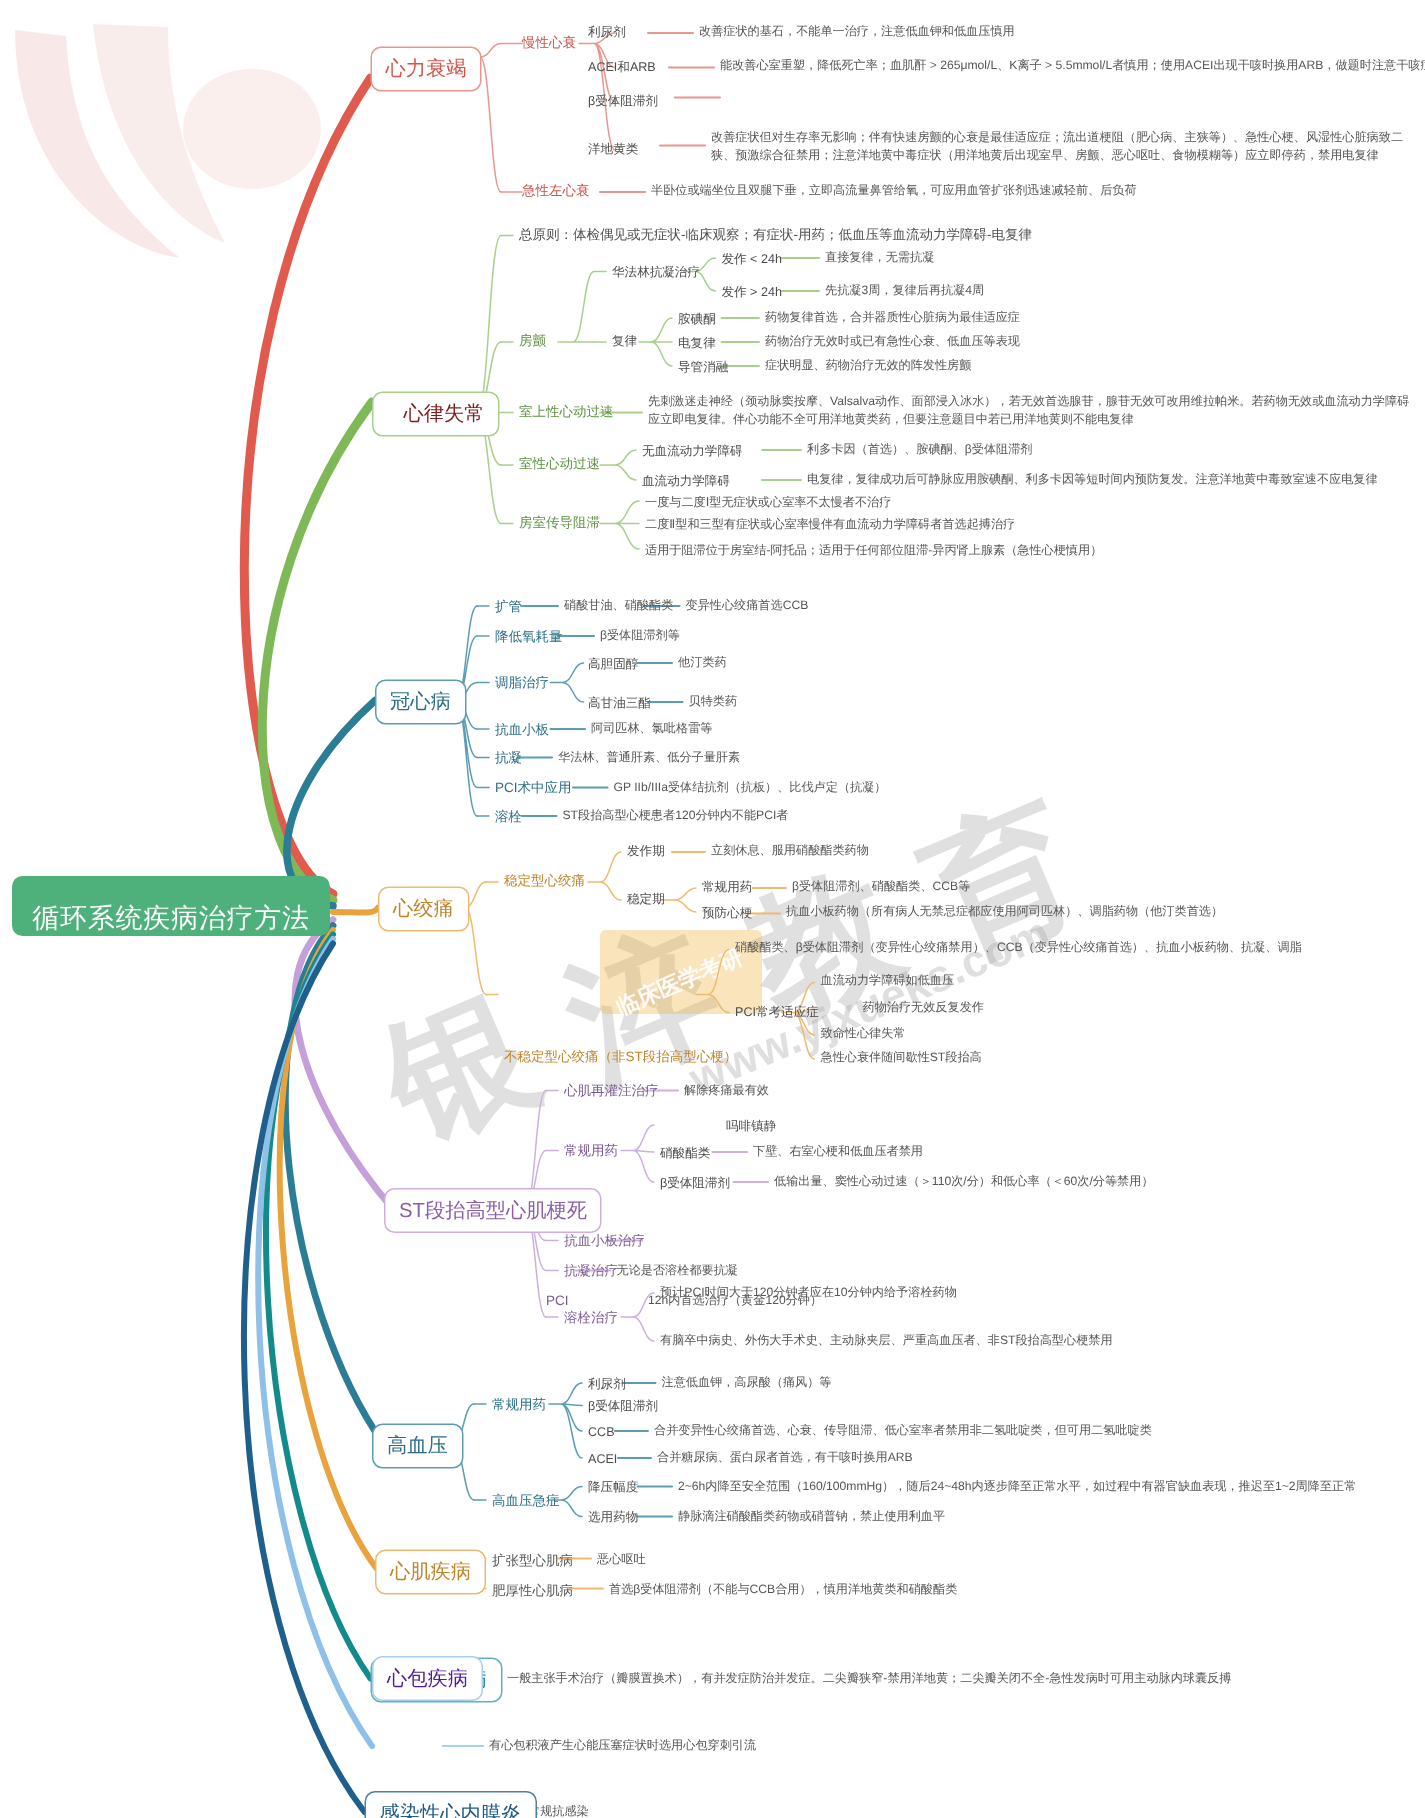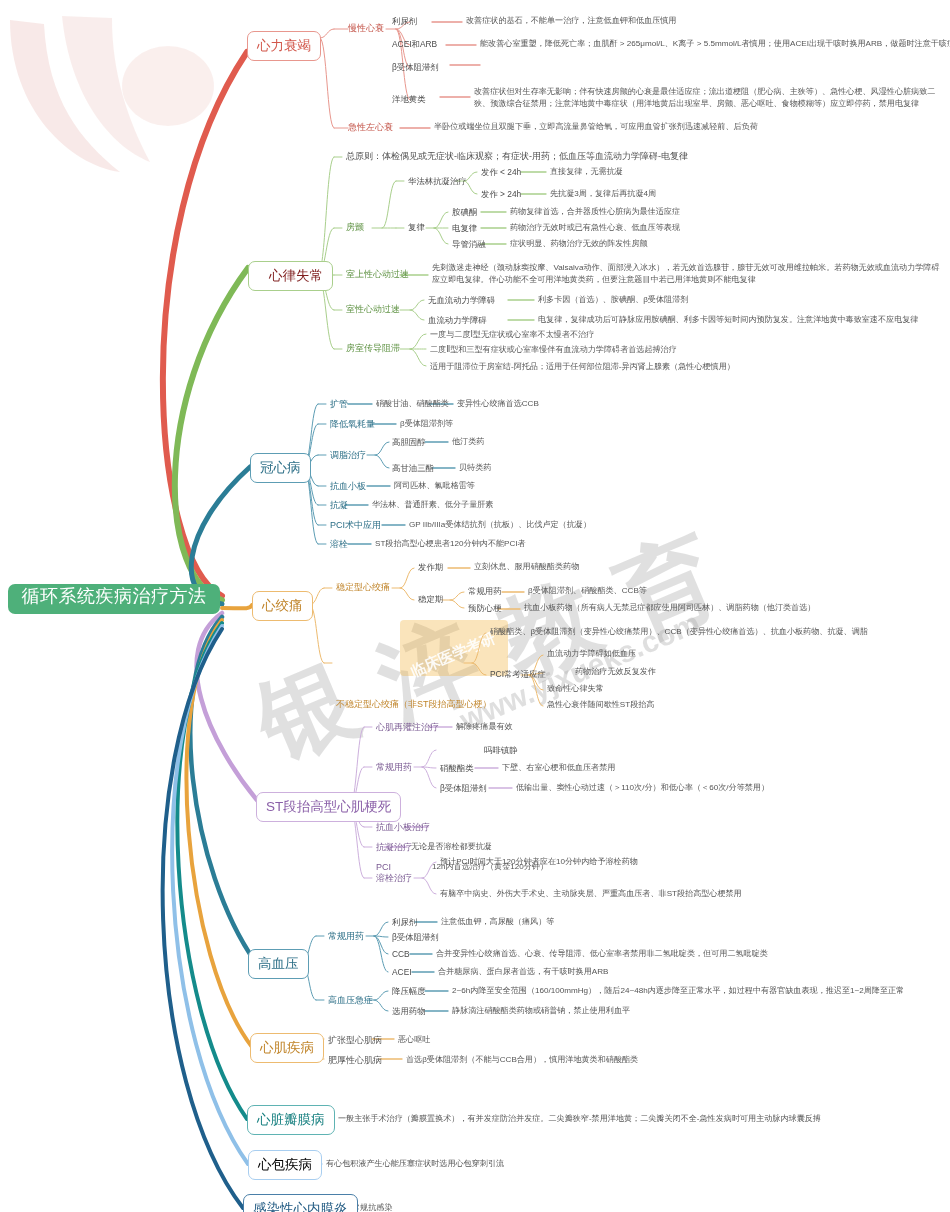--- a/index.html
+++ b/index.html
@@ -19,23 +19,23 @@
   .wm-logo{left:215px;top:560px;width:240px;height:180px;opacity:.30;}
   .wm-char{position:absolute;color:#9b9b9b;opacity:.30;font-weight:700;
            transform:rotate(-23deg);transform-origin:left top;}
   .wm-url{position:absolute;color:#b0b0b0;opacity:.40;font-weight:700;
           transform:rotate(-23deg);transform-origin:left top;white-space:nowrap;}
   .wm-block{position:absolute;opacity:.35;}
 
   
   .root{
     position:absolute;left:8px;top:584px;
-    width:212px;height:30px;
+    width:212px;height:40px;
     border-radius:7px;
-    display:flex;align-items:flex-start;justify-content:center;
+    display:flex;align-items:flex-end;justify-content:center;
     color:#ffffff;font-size:18px;letter-spacing:.5px;
     z-index:6;
   }
 
   
   .l1{
     position:absolute;
     border-radius:7px;border:1px solid #ccc;background:#fff;
     display:flex;align-items:center;justify-content:center;
     font-size:13.5px;color:#3b3b3b;white-space:nowrap;
@@ -327,21 +327,21 @@
   <div class="n l2" style="left:376px;top:761px;color:#7a5a92;">常规用药</div>
   <div class="n l3" style="left:440px;top:744px;margin-left:44px;">吗啡镇静</div>
   <div class="n l3" style="left:440px;top:762px;">硝酸酯类</div>
   <div class="n leaf" style="left:502px;top:762px;">下壁、右室心梗和低血压者禁用</div>
   <div class="n l3" style="left:440px;top:782px;">β受体阻滞剂</div>
   <div class="n leaf" style="left:516px;top:782px;">低输出量、窦性心动过速（＞110次/分）和低心率（＜60次/分等禁用）</div>
 
   <div class="n l2" style="left:376px;top:821px;color:#7a5a92;">抗血小板治疗</div>
   <div class="n l2" style="left:376px;top:841px;color:#7a5a92;">抗凝治疗</div>
   <div class="n leaf" style="left:411px;top:841px;">无论是否溶栓都要抗凝</div>
-  <div class="n l2" style="left:376px;top:861px;color:#7a5a92;">PCI</div>
+  <div class="n l2" style="left:364px;top:861px;color:#7a5a92;">PCI</div>
   <div class="n leaf" style="left:432px;top:861px;">12h内首选治疗（黄金120分钟）</div>
 
   <div class="n l2" style="left:376px;top:872px;color:#7a5a92;">溶栓治疗</div>
   <div class="n leaf" style="left:440px;top:856px;">预计PCI时间大于120分钟者应在10分钟内给予溶栓药物</div>
   <div class="n leaf" style="left:440px;top:888px;">有脑卒中病史、外伤大手术史、主动脉夹层、严重高血压者、非ST段抬高型心梗禁用</div>
 
   <div class="l1" style="left:248px;top:949px;border-color:#5d9db4;color:#2b6e86;">
     <span>高血压</span>
   </div>
   <div class="n l2" style="left:328px;top:930px;color:#2b6e86;">常规用药</div>
@@ -366,21 +366,21 @@
   <div class="n l2" style="left:328px;top:1034px;color:#555;">扩张型心肌病</div>
   <div class="n leaf" style="left:398px;top:1034px;">恶心呕吐</div>
   <div class="n l2" style="left:328px;top:1054px;color:#555;">肥厚性心肌病</div>
   <div class="n leaf" style="left:406px;top:1054px;">首选β受体阻滞剂（不能与CCB合用），慎用洋地黄类和硝酸酯类</div>
 
   <div class="l1" style="left:247px;top:1105px;border-color:#5fb3b3;color:#157f7f;">
     <span>心脏瓣膜病</span>
   </div>
   <div class="n leaf" style="left:338px;top:1113px;">一般主张手术治疗（瓣膜置换术），有并发症防治并发症。二尖瓣狭窄-禁用洋地黄；二尖瓣关闭不全-急性发病时可用主动脉内球囊反搏</div>
 
-  <div class="l1" style="left:248px;top:1150px;border-color:#a8cef0;color:#000000;">
+  <div class="l1" style="left:248px;top:1104px;border-color:#a8cef0;color:#4c1d95;">
     <span>心包疾病</span>
   </div>
   <div class="n leaf" style="left:326px;top:1158px;">有心包积液产生心能压塞症状时选用心包穿刺引流</div>
 
   <div class="l1" style="left:243px;top:1194px;border-color:#4a7fa8;color:#215a82;">
     <span>感染性心内膜炎</span>
   </div>
   <div class="n leaf" style="left:352px;top:1202px;">常规抗感染</div>
 
 </div>

